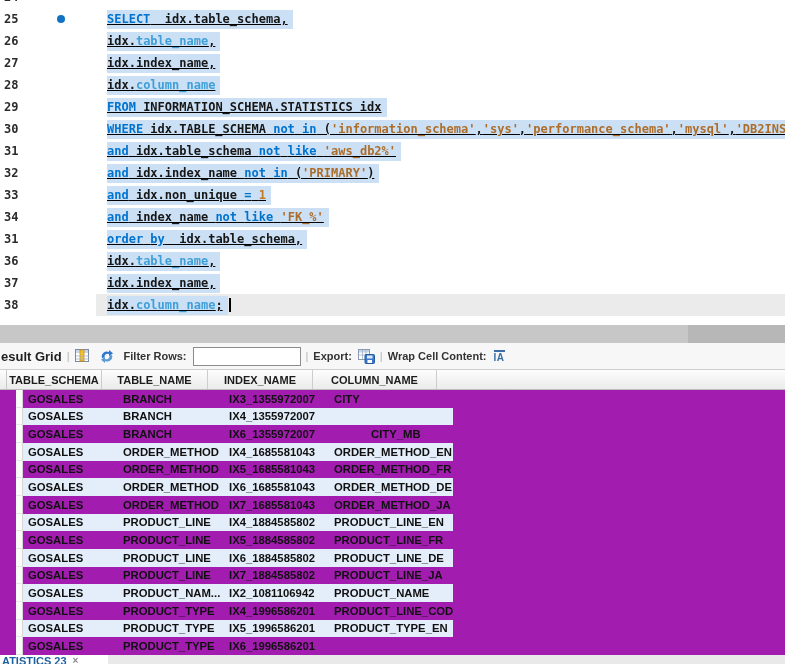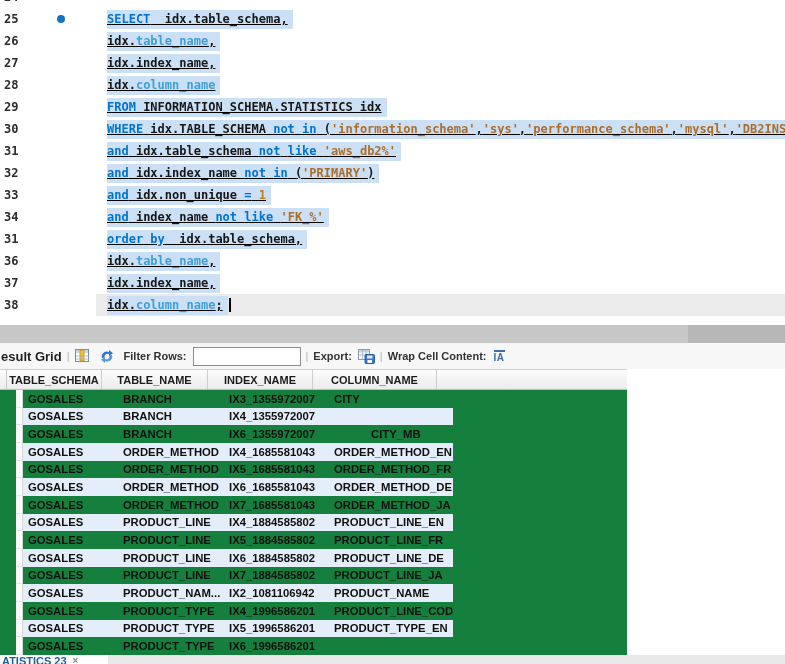--- a/index.html
+++ b/index.html
@@ -51,21 +51,21 @@
     margin-left:6px; width:100px; height:17px; border:1px solid #8c8c8c;
     background:#fff; font-size:11px; padding:0 3px; outline:none;
   }
   #export-label, #wrap-label { white-space:nowrap; }
   #wrap-icon {
     margin-left:7px; color:#3a6ea5; font-weight:bold; font-size:10px;
     border-top:2px solid #3a6ea5; line-height:10px; padding-top:1px; letter-spacing:0.5px;
   }
 
   
-  #grid { position:absolute; left:0; top:369px; width:627px; height:286px; background:#15803d; }
+  #grid { position:absolute; left:0; top:369px; width:785px; height:286px; background:#a21caf; }
   #grid-header {
     display:flex; height:21px; box-sizing:border-box;
     background:linear-gradient(#fdfdfd,#ebebeb);
     border-top:1px solid #cfcfcf; border-bottom:1px solid #bdbdbd;
   }
   .gh-sliver { flex:none; width:7px; border-right:1px solid #c9c9c9; box-sizing:border-box; }
   .gh-cell {
     flex:none; box-sizing:border-box; border-right:1px solid #cdcdcd;
     display:flex; align-items:center; justify-content:center;
     font-size:11px; font-weight:600; color:#1c1c1c; overflow:hidden; white-space:nowrap;

